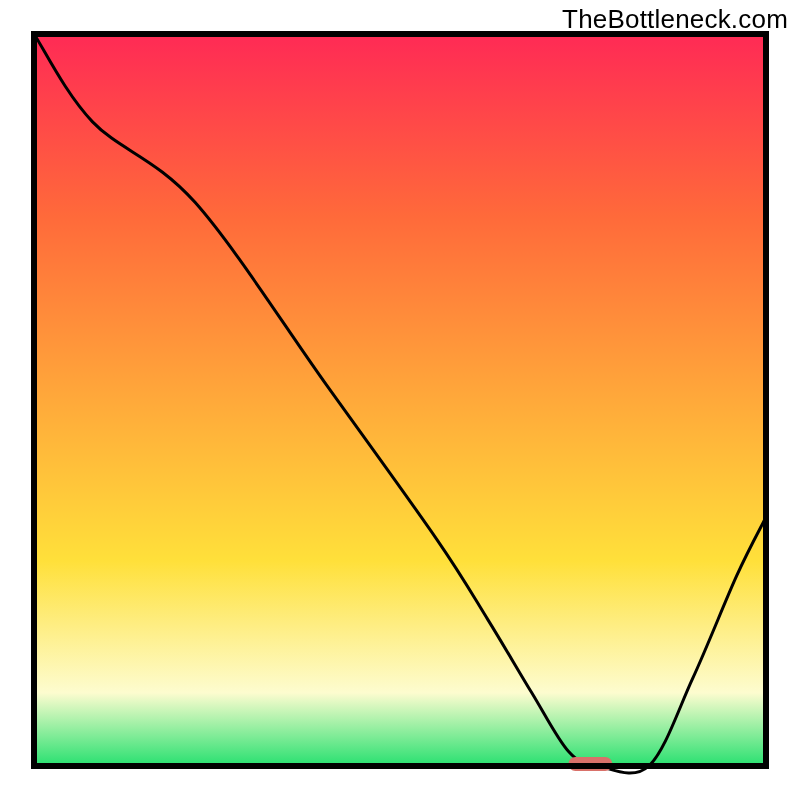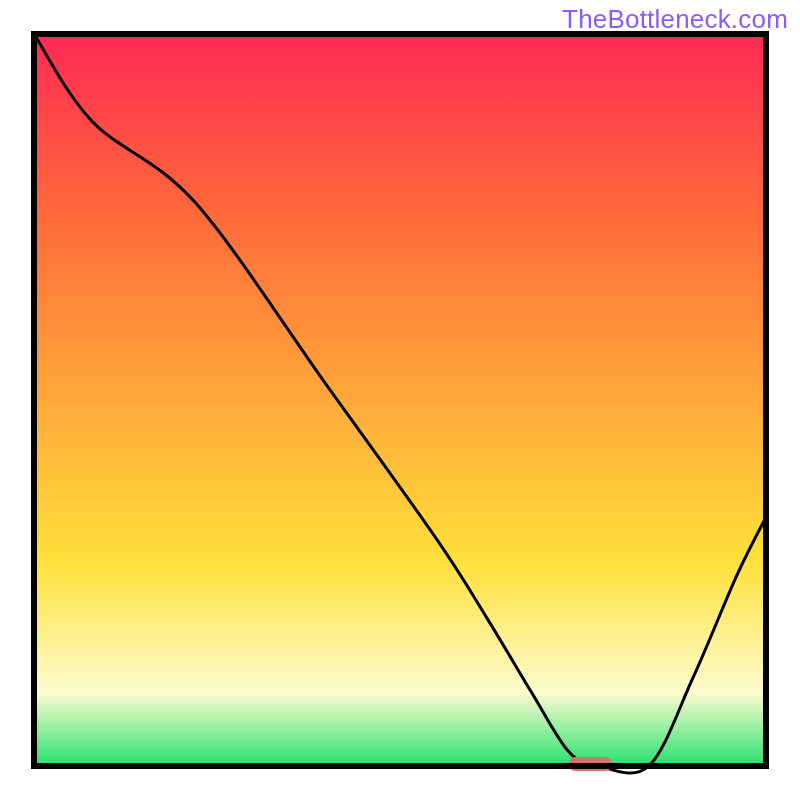--- a/index.html
+++ b/index.html
@@ -16,21 +16,21 @@
     width: 800px;
     height: 800px;
     box-sizing: border-box;
   }
   .watermark {
     position: absolute;
     top: 4px;
     right: 12px;
     font-size: 26px;
     font-weight: 400;
-    color: #8b5cf6;
+    color: #000000;
     letter-spacing: 0.2px;
     z-index: 10;
   }
   svg.chart {
     position: absolute;
     left: 0;
     top: 0;
     width: 800px;
     height: 800px;
     display: block;

